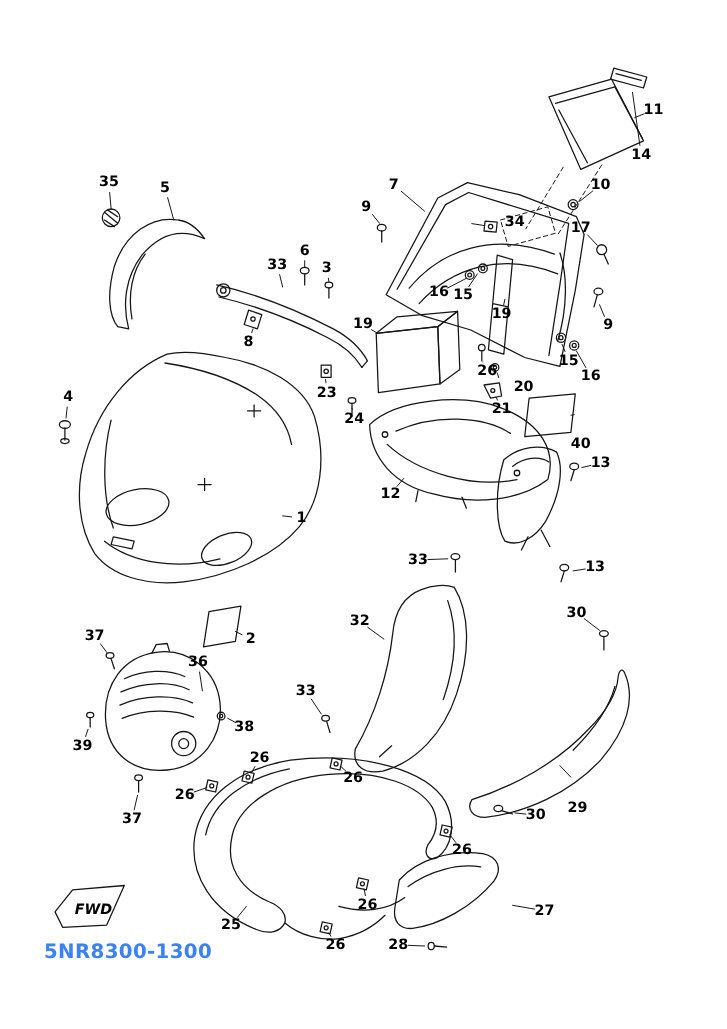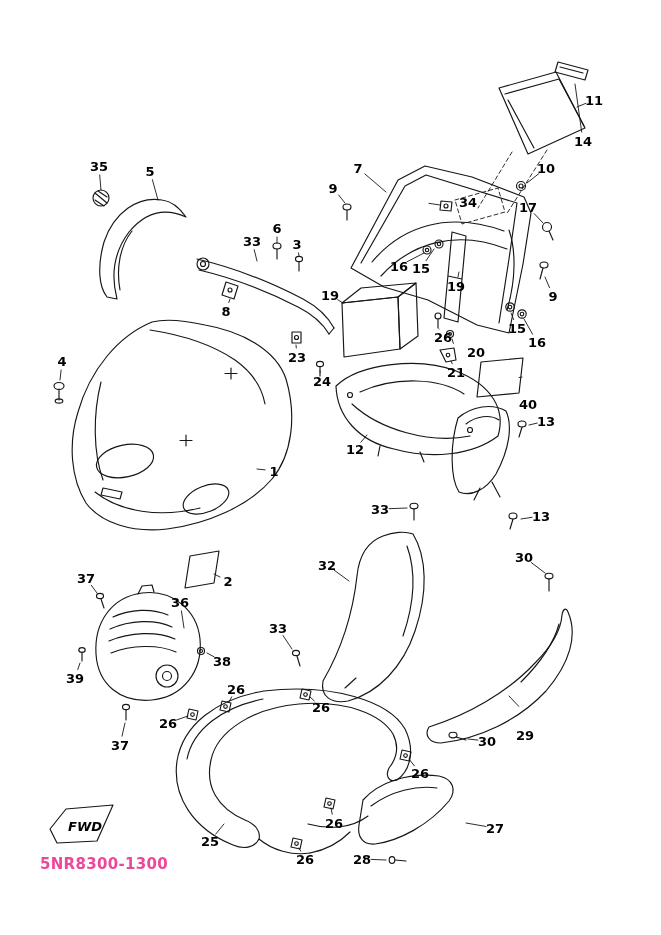--- a/index.html
+++ b/index.html
@@ -9,21 +9,21 @@
   }
   .stage{position:absolute;left:0;top:0;width:661px;height:935px}
   svg{position:absolute;left:0;top:0}
   #callout-layer{position:absolute;left:0;top:0;width:661px;height:935px;pointer-events:none}
   .callout{
     position:absolute;transform:translate(-50%,-50%);
     font-size:13px;font-weight:bold;color:#000;line-height:1;white-space:nowrap;
   }
   .code{
     position:absolute;left:40px;top:855px;
-    font-size:15px;font-weight:bold;color:#ec4899;letter-spacing:.3px;
+    font-size:18px;font-weight:bold;color:#3b82f6;letter-spacing:.3px;
   }
 </style>
 </head>
 <body>
 
 <div class="stage">
 
   <svg width="661" height="935" viewBox="0 0 661 935">
     <g fill="none" stroke="#161616" stroke-width="1.15" stroke-linecap="round" stroke-linejoin="round">
 

